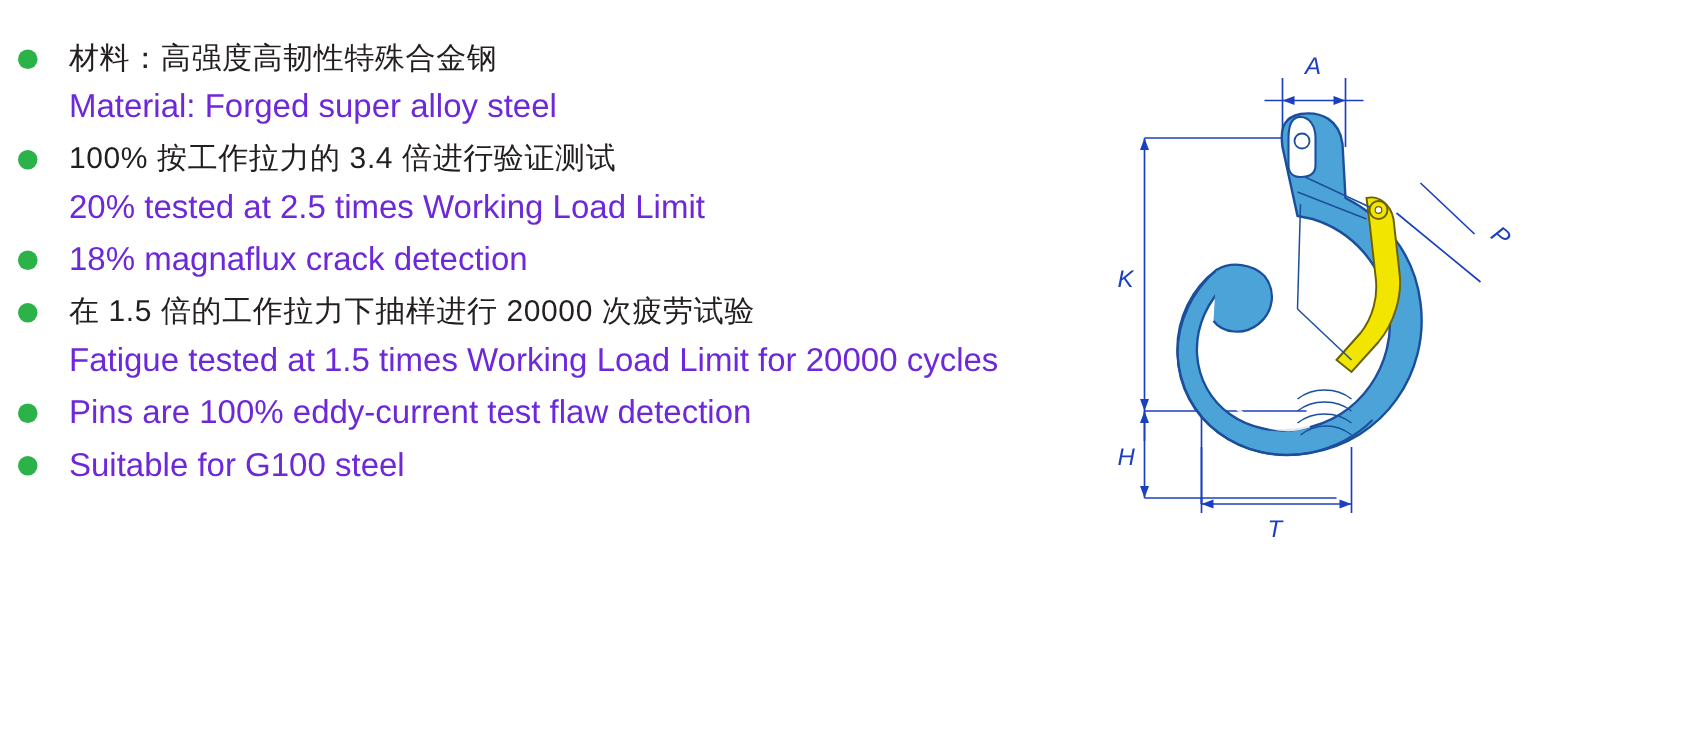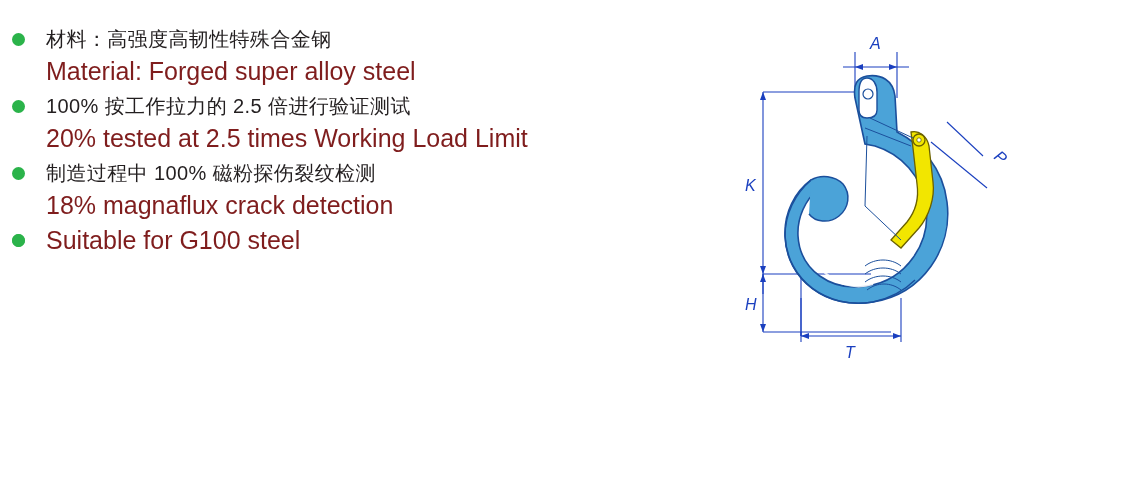--- a/index.html
+++ b/index.html
@@ -43,24 +43,24 @@
   .zh {
     margin: 0 0 1px 36px;
     font-size: 20px;
     line-height: 31px;
     letter-spacing: 0.4px;
     white-space: nowrap;
     color: #231f20;
   }
   .en {
     margin: 0 0 0 36px;
-    font-size: 25px;
+    font-size: 22px;
     line-height: 30px;
     white-space: nowrap;
-    color: #7f1d1d;
+    color: #6d28d9;
   }
 
   
   .drawing {
     position: absolute;
     left: 715px;
     top: 36px;
     width: 395px;
     height: 330px;
   }
@@ -76,34 +76,39 @@
   <div class="features">
 
     <div class="feature">
       <span class="bullet"></span>
       <p class="zh">材料：高强度高韧性特殊合金钢</p>
       <p class="en">Material: Forged super alloy steel</p>
     </div>
 
     <div class="feature">
       <span class="bullet"></span>
-      <p class="zh">100% 按工作拉力的 2.5 倍进行验证测试</p>
+      <p class="zh">100% 按工作拉力的 3.4 倍进行验证测试</p>
       <p class="en">20% tested at 2.5 times Working Load Limit</p>
     </div>
 
     <div class="feature">
       <span class="bullet"></span>
-      <p class="zh">制造过程中 100% 磁粉探伤裂纹检测</p>
       <p class="en">18% magnaflux crack detection</p>
     </div>
 
 
-
-    <div class="feature">
-      <span class="bullet"></span>
+    <div class="feature">
+      <span class="bullet"></span>
+      <p class="zh">在 1.5 倍的工作拉力下抽样进行 20000 次疲劳试验</p>
+      <p class="en">Fatigue tested at 1.5 times Working Load Limit for 20000 cycles</p>
+    </div>
+
+    <div class="feature">
+      <span class="bullet"></span>
+      <p class="en">Pins are 100% eddy-current test flaw detection</p>
     </div>
 
     <div class="feature">
       <span class="bullet"></span>
       <p class="en">Suitable for G100 steel</p>
     </div>
 
   </div>
 
   <div class="drawing">

